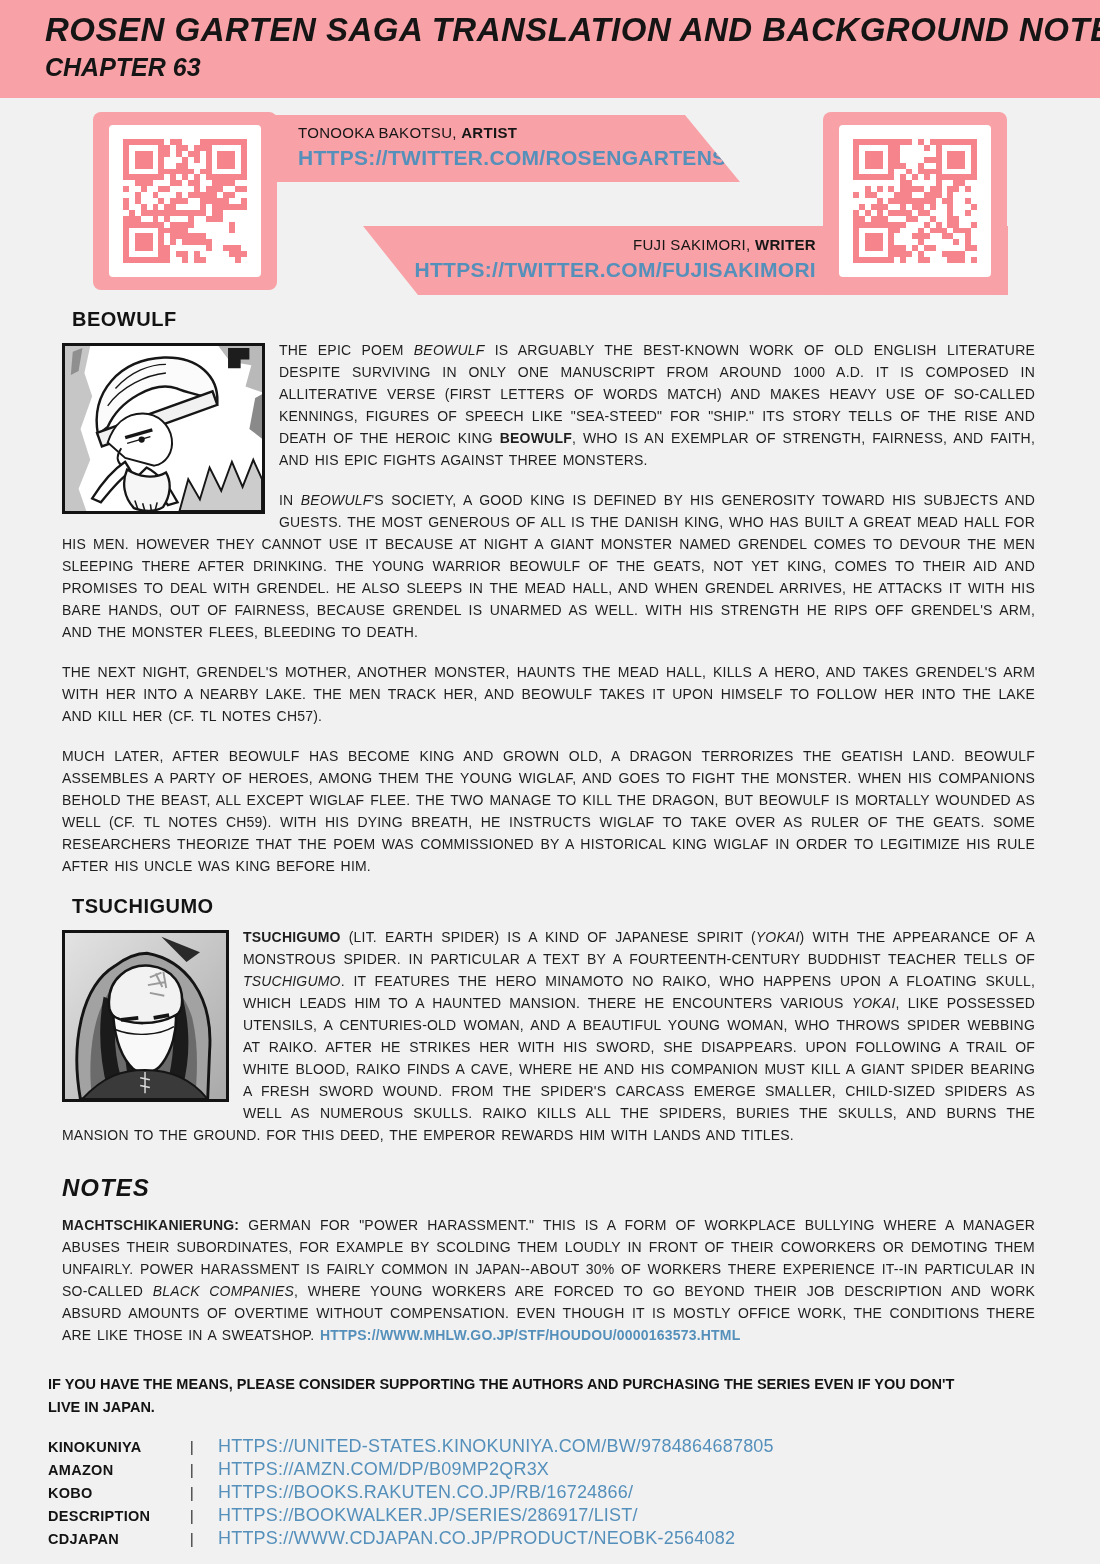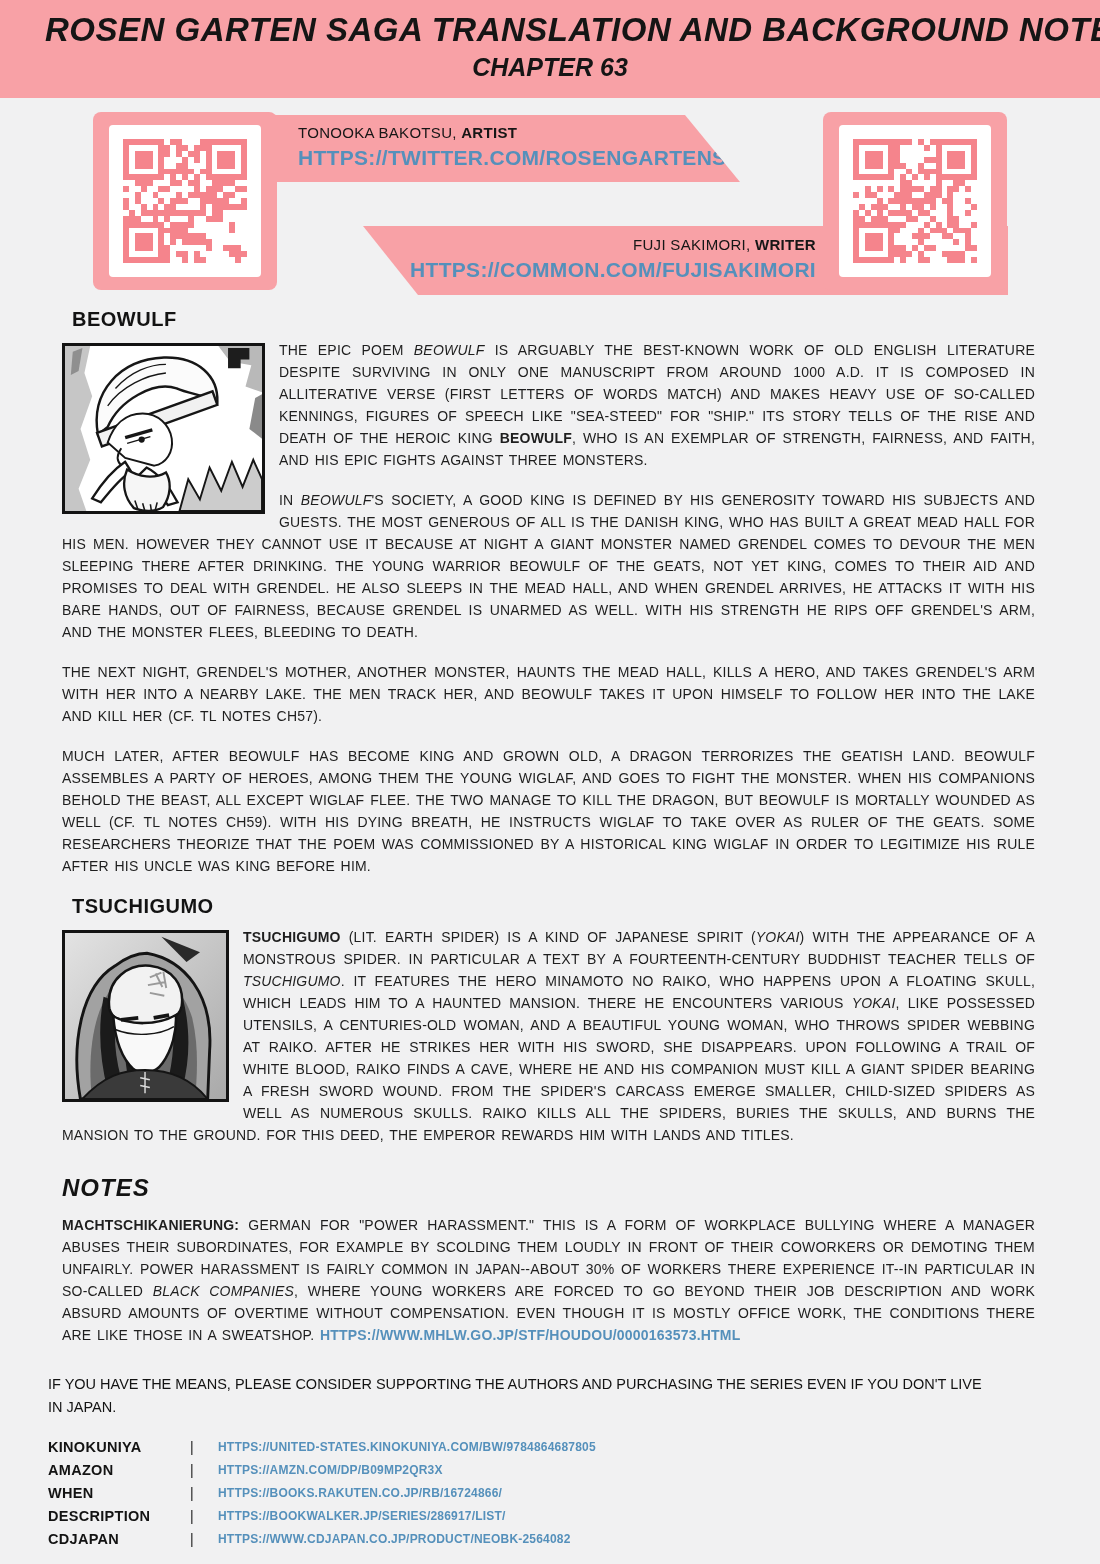--- a/index.html
+++ b/index.html
@@ -7,21 +7,21 @@
   }
   *{box-sizing:border-box; margin:0; padding:0;}
   html,body{width:1100px;}
   body{
     height:1564px; overflow:hidden; background:var(--bg);
     font-family:"Liberation Sans","DejaVu Sans",sans-serif; color:var(--text);
   }
   
   header{height:98px; background:var(--pink); padding:10px 45px 0;}
   .title{font-size:33px; line-height:40px; font-weight:700; font-style:italic; color:#151515; letter-spacing:.5px; white-space:nowrap;}
-  .chapter{font-size:25px; line-height:30px; font-weight:700; font-style:italic; color:#151515; text-align:center; margin-top:2px;}
+  .chapter{font-size:25px; line-height:30px; font-weight:700; font-style:italic; color:#151515; text-align:left; margin-top:2px;}
   
   .credits{position:relative; height:202px;}
   .banner{position:absolute; background:var(--pink);}
   .banner-artist{left:270px; top:17px; width:470px; height:67px; padding:9px 0 8px 28px;
     clip-path:polygon(0 0,415px 0,100% 100%,0 100%);}
   .banner-writer{left:363px; top:128px; width:645px; height:69px; padding:10px 192px 16px 0; text-align:right;
     clip-path:polygon(0 0,100% 0,100% 100%,55px 100%);}
   .cred-name{font-size:15px; color:#161616; letter-spacing:.3px;}
   .cred-name .role{font-weight:800;}
   .cred-link{font-size:21px; font-weight:700; color:var(--blue); margin-top:5px; letter-spacing:.3px; white-space:nowrap;}
@@ -38,47 +38,47 @@
   .panel{float:left; border:3px solid #131313; background:#fff; margin:4px 14px 4px 0; overflow:hidden;}
   .panel-beowulf{width:203px; height:171px;}
   .panel-tsuchi{width:167px; height:172px;}
   p.body{font-size:14px; line-height:22px; text-align:justify; margin:0 0 18px; letter-spacing:.2px; word-spacing:1.5px; color:var(--text);}
   p.body span.b{font-weight:800;}
   p.body span.i{font-style:italic;}
   p.body span.link{color:var(--blue); font-weight:700;}
   .notes-h{font-size:24px; font-style:italic; font-weight:800; letter-spacing:1px; color:#131313; margin:10px 0 12px;}
   
   .bottom{margin:14px 0 0 -14px;}
-  .support{font-size:14.5px; font-weight:400; line-height:23px; max-width:935px; color:#131313;margin-top:27px;}
+  .support{font-size:14.5px; font-weight:700; line-height:23px; max-width:935px; color:#131313;margin-top:27px;}
   .stores{margin-top:16px;}
   .store-row{display:flex; height:23px; align-items:center;}
   .store-label{width:142px; font-weight:700; font-size:14.5px; letter-spacing:.3px; color:#131313;}
   .store-sep{width:28px; font-size:14px; color:#222;}
-  .store-link{color:var(--blue); font-weight:700; font-size:12px; letter-spacing:.2px; white-space:nowrap;}
+  .store-link{color:var(--blue); font-weight:400; font-size:18px; letter-spacing:.2px; white-space:nowrap;}
 </style>
 </head>
 <body>
 
 <header>
   <div class="title">ROSEN GARTEN SAGA TRANSLATION AND BACKGROUND NOTES</div>
   <div class="chapter">CHAPTER 63</div>
 </header>
 
 <section class="credits">
   <div class="banner banner-artist">
     <div class="cred-name">
       <span>TONOOKA BAKOTSU, </span><span class="role">ARTIST</span>
     </div>
     <div class="cred-link">HTTPS://TWITTER.COM/ROSENGARTENSAGA</div>
   </div>
   <div class="banner banner-writer">
     <div class="cred-name">
       <span>FUJI SAKIMORI, </span><span class="role">WRITER</span>
     </div>
-    <div class="cred-link">HTTPS://COMMON.COM/FUJISAKIMORI</div>
+    <div class="cred-link">HTTPS://TWITTER.COM/FUJISAKIMORI</div>
   </div>
   <div class="qr-card qr-card-left">
     <div class="qr-white">
       <div class="qr-svg"><svg viewBox="0 0 21 21" width="100%" height="100%" shape-rendering="crispEdges">
             <rect x="0" y="0" width="7" height="7" fill="var(--qr)"></rect>
             <rect x="1" y="1" width="5" height="5" fill="#fff"></rect>
             <rect x="2" y="2" width="3" height="3" fill="var(--qr)"></rect>
             <rect x="14" y="0" width="7" height="7" fill="var(--qr)"></rect>
             <rect x="15" y="1" width="5" height="5" fill="#fff"></rect>
             <rect x="16" y="2" width="3" height="3" fill="var(--qr)"></rect>
@@ -463,21 +463,21 @@
         <span class="store-label">KINOKUNIYA</span>
         <span class="store-sep">|</span>
         <span class="store-link">HTTPS://UNITED-STATES.KINOKUNIYA.COM/BW/9784864687805</span>
       </div>
       <div class="store-row">
         <span class="store-label">AMAZON</span>
         <span class="store-sep">|</span>
         <span class="store-link">HTTPS://AMZN.COM/DP/B09MP2QR3X</span>
       </div>
       <div class="store-row">
-        <span class="store-label">WHEN</span>
+        <span class="store-label">KOBO</span>
         <span class="store-sep">|</span>
         <span class="store-link">HTTPS://BOOKS.RAKUTEN.CO.JP/RB/16724866/</span>
       </div>
       <div class="store-row">
         <span class="store-label">DESCRIPTION</span>
         <span class="store-sep">|</span>
         <span class="store-link">HTTPS://BOOKWALKER.JP/SERIES/286917/LIST/</span>
       </div>
       <div class="store-row">
         <span class="store-label">CDJAPAN</span>

